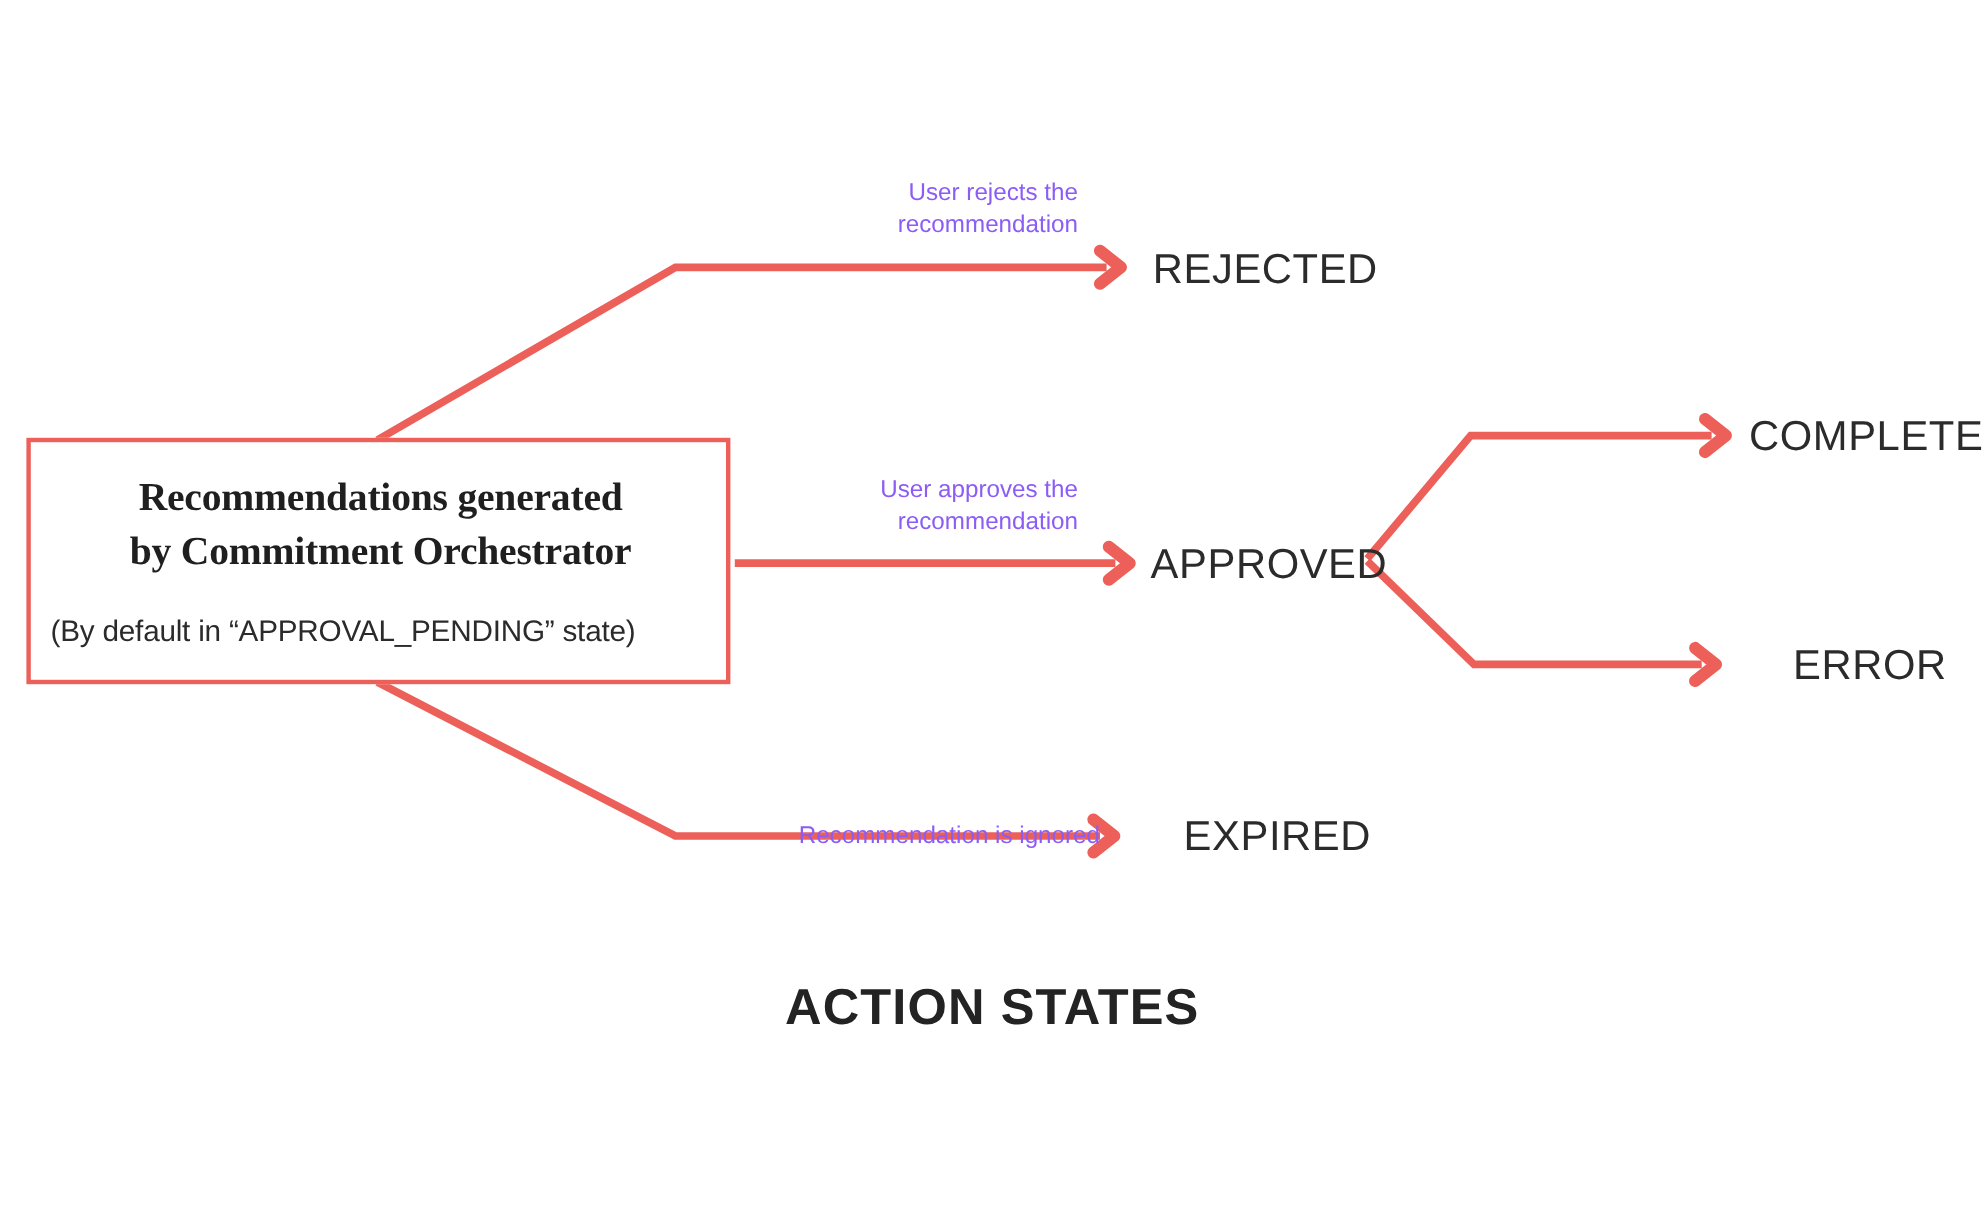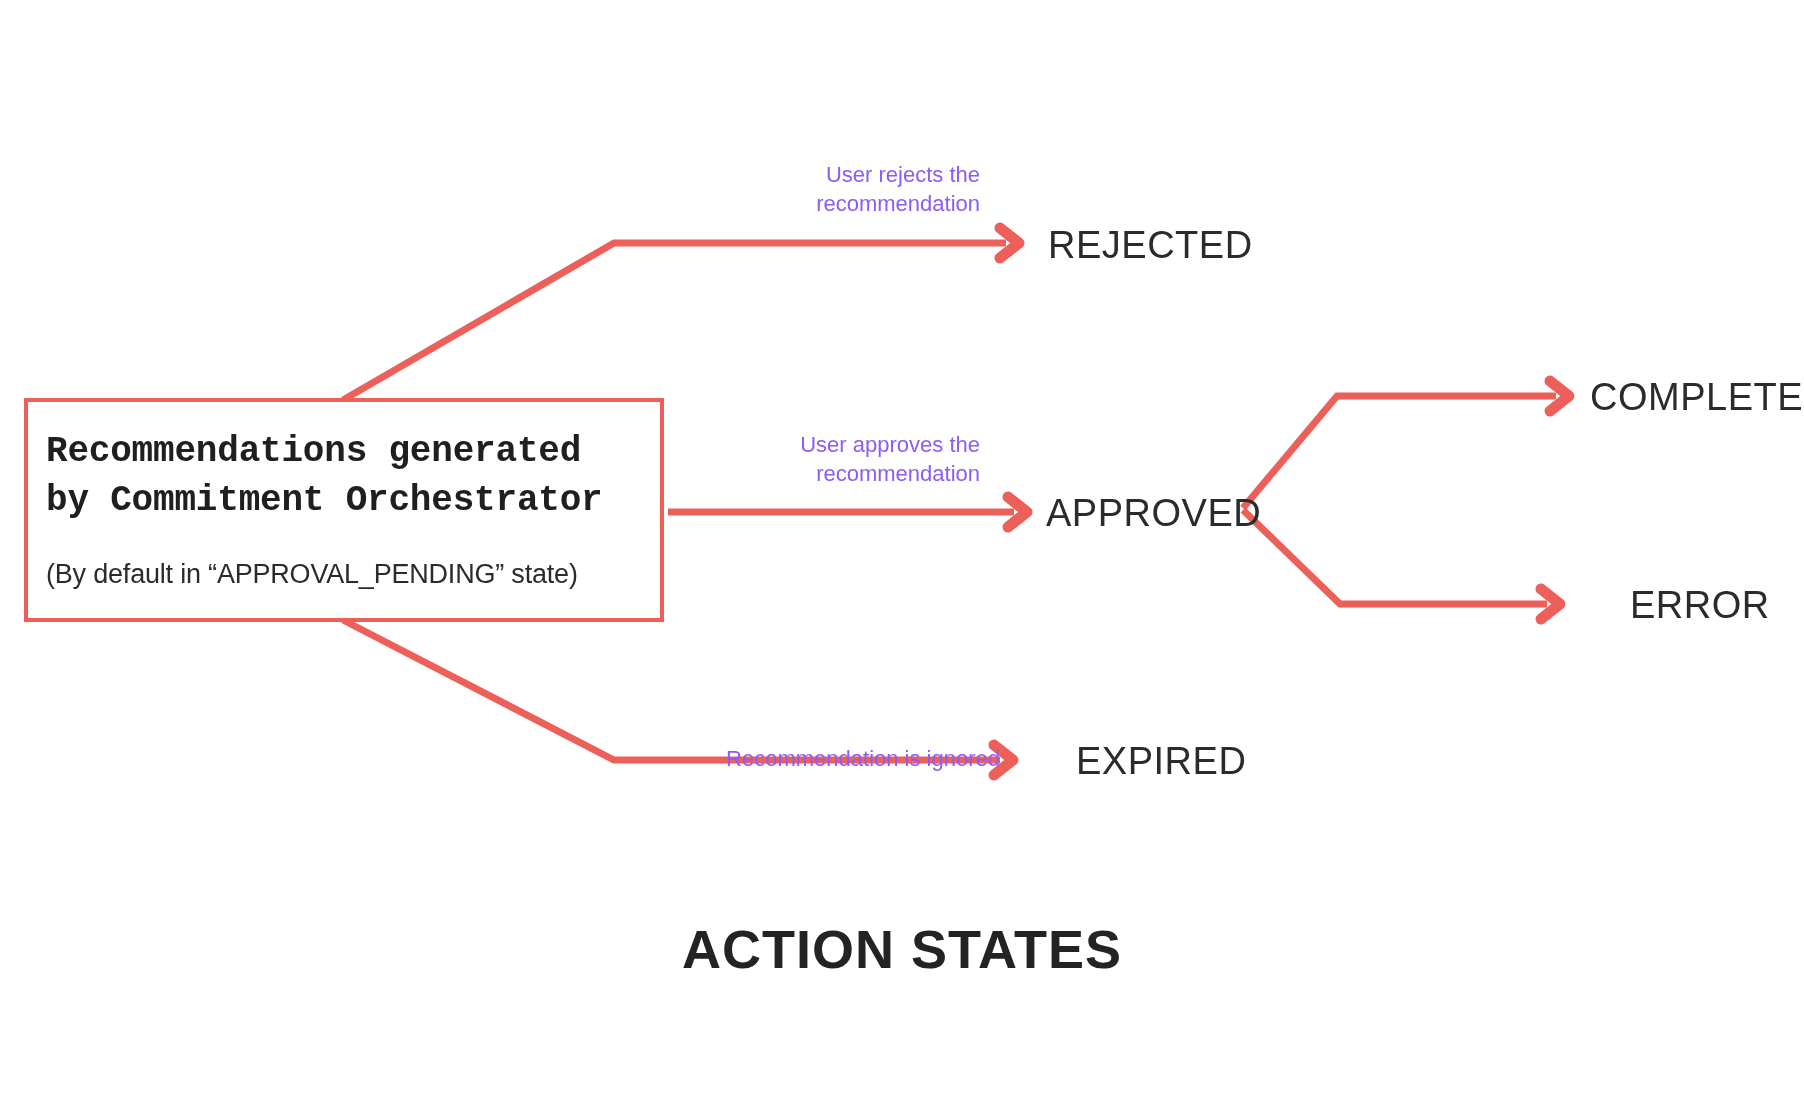--- a/index.html
+++ b/index.html
@@ -56,47 +56,48 @@
     left: 24px;
     top: 398px;
     width: 640px;
     height: 224px;
     box-sizing: border-box;
     border: 4px solid #ec6059;
     background: #ffffff;
     padding: 26px 14px 18px 18px;
   }
   #source-box .title {
-    font-family: Liberation Mono, monospace;
+    font-family: Liberation Serif, serif;
     font-weight: 700;
     font-size: 36px;
     line-height: 1.36;
     color: #1f1f1f;
     white-space: pre-line;
     letter-spacing: -0.2px;
+    text-align: center;
   }
   #source-box .subtitle {
     margin-top: 32px;
     font-family: "Liberation Sans", sans-serif;
     font-weight: 400;
     font-size: 27px;
     line-height: 1.2;
     color: #2b2b2b;
     letter-spacing: -0.2px;
   }
 
   #diagram-title {
     position: absolute;
     left: 0;
-    top: 918px;
+    top: 888px;
     width: 1804px;
     text-align: center;
     font-family: "Liberation Sans", sans-serif;
     font-weight: 700;
-    font-size: 54px;
+    font-size: 46px;
     letter-spacing: 1px;
     color: #232323;
   }
 </style>
 </head>
 <body>
 
 <div id="stage">
 
   <svg id="flow-svg" viewBox="0 0 1804 1100">

